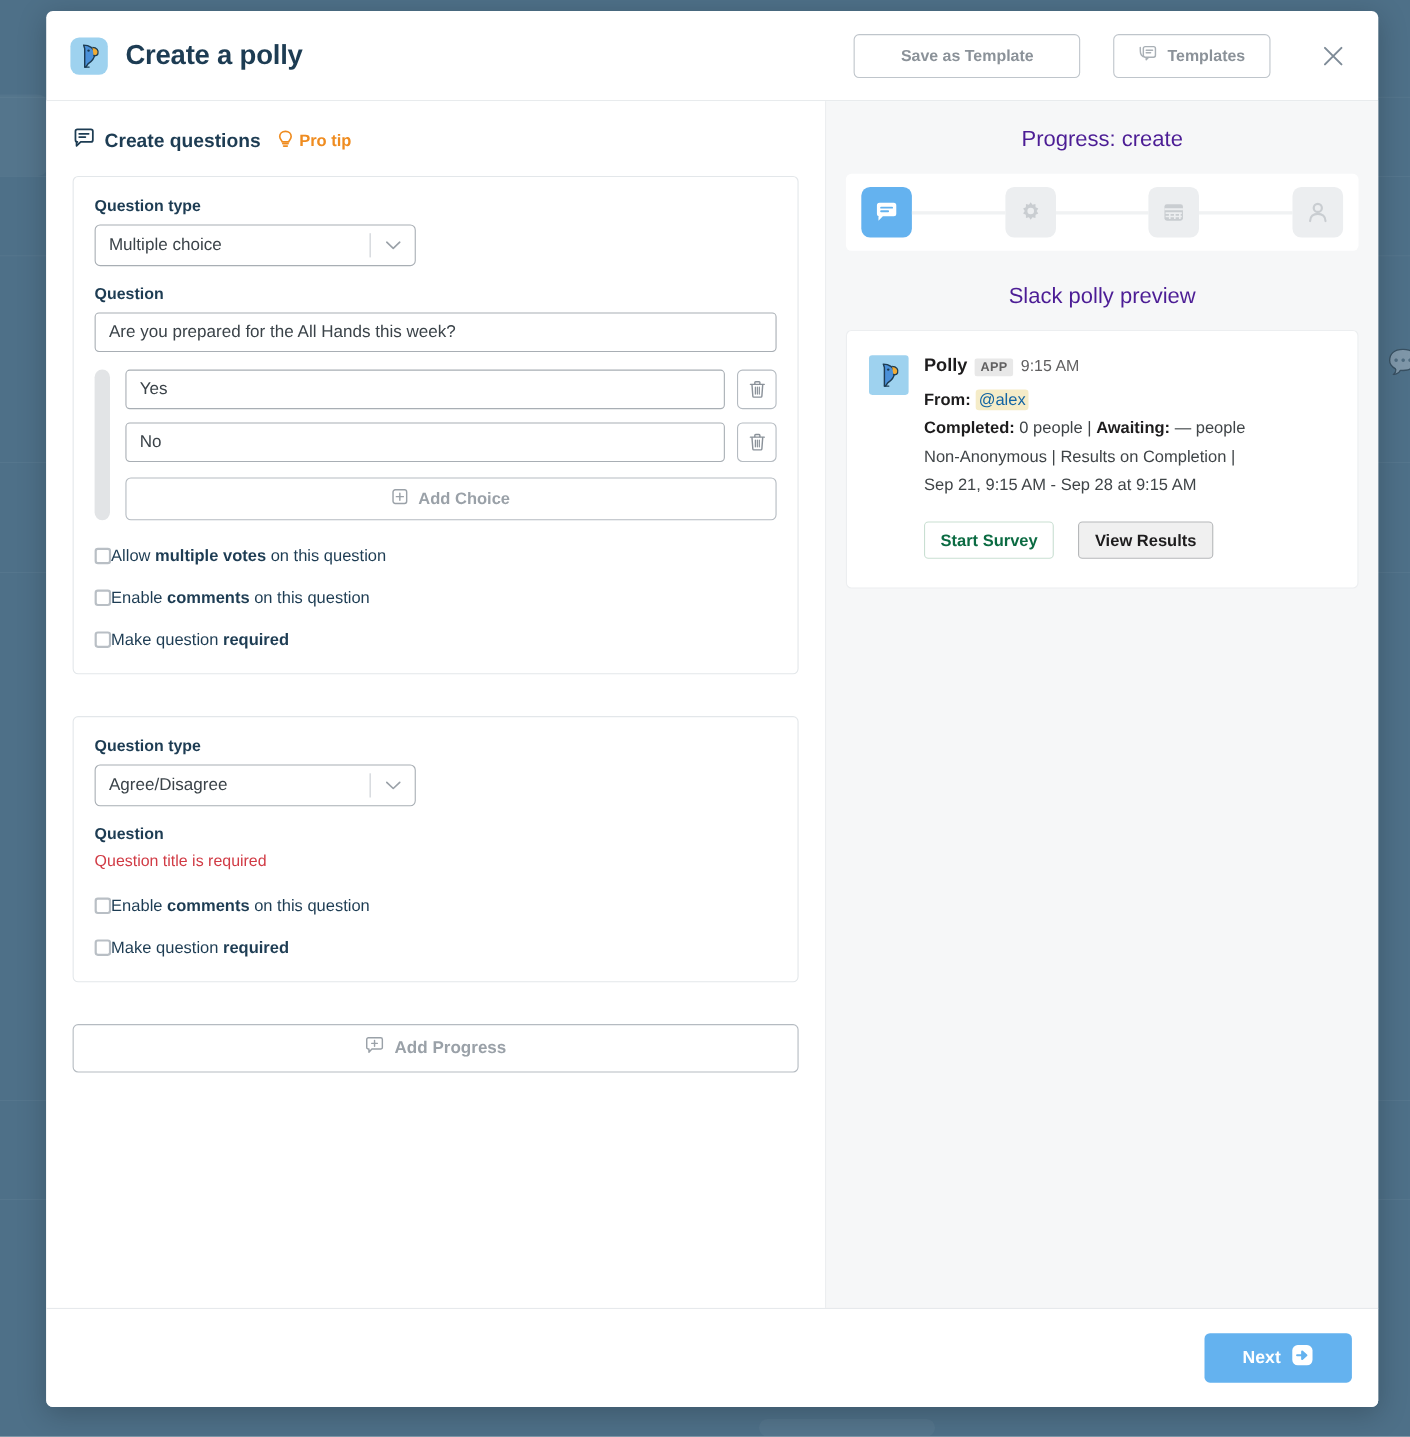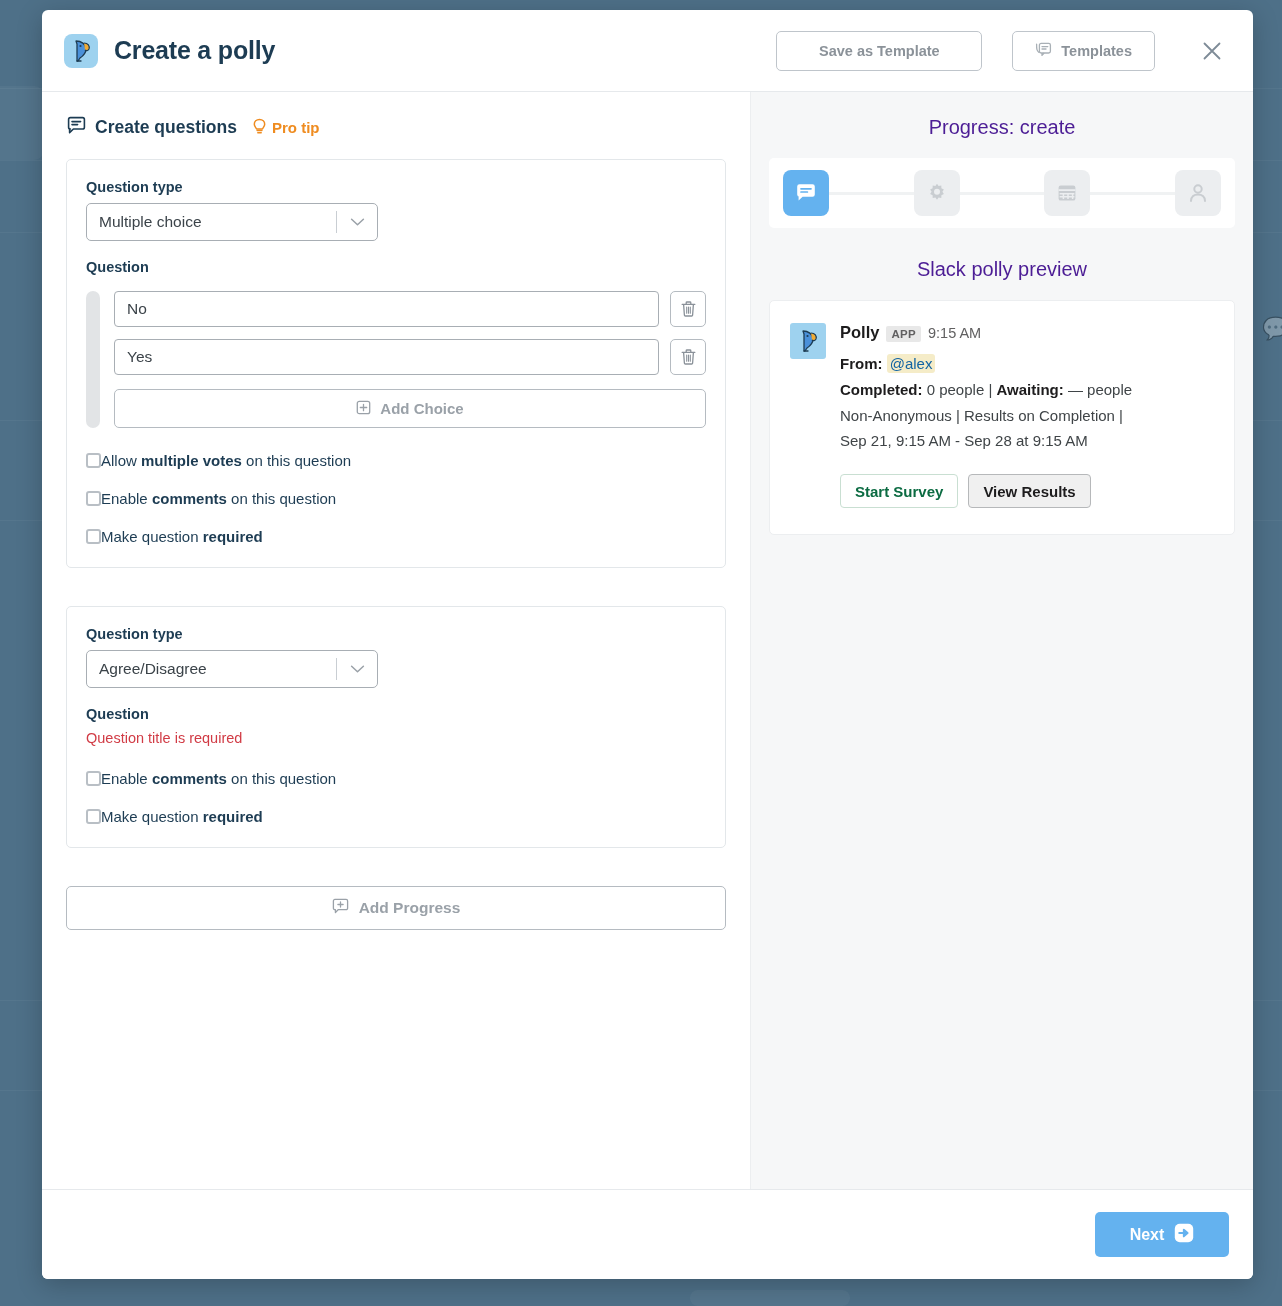--- a/index.html
+++ b/index.html
@@ -423,21 +423,21 @@
   }
   .slack-meta b { color: #1d1c1d; }
   .mention {
     color: #1264a3;
     background: #f5ecc8;
     border-radius: 3px;
     padding: 1px 3px;
   }
   .slack-btns {
     display: flex;
-    gap: 10px;
+    gap: 22px;
     margin-top: 20px;
   }
   .slack-btn {
     height: 34px;
     border-radius: 4px;
     padding: 0 14px;
     font-size: 15px;
     font-weight: bold;
     font-family: "Liberation Sans", sans-serif;
     display: flex;
@@ -565,39 +565,40 @@
           <span class="val">Multiple choice</span>
           <span class="sep"></span>
           <span class="chev">
             <svg width="15" height="10" viewBox="0 0 15 10" aria-hidden="true">
               <path d="M1.6 2.2 L7.5 7.8 L13.4 2.2" fill="none" stroke="currentColor" stroke-width="1.5" stroke-linecap="round" stroke-linejoin="round"></path>
             </svg>
           </span>
         </div>
 
         <div class="field-label">Question</div>
+        <input class="text-input" type="text" value="Are you prepared for the All Hands this week?" style="">
 
         <div class="choices-wrap">
           <div class="drag-rail"></div>
           <div class="choices-list">
 
             <div class="choice-row">
-              <input class="choice-input" type="text" value="No" style="">
+              <input class="choice-input" type="text" value="Yes" style="">
               <div class="trash-btn">
                 <svg width="17" height="18" viewBox="0 0 17 18" aria-hidden="true">
                   <path d="M2.2 4.4 H14.8" stroke="currentColor" stroke-width="1.3" stroke-linecap="round"></path>
                   <path d="M6.2 4.4 V2.8 A0.8 0.8 0 0 1 7 2 H10 A0.8 0.8 0 0 1 10.8 2.8 V4.4" fill="none" stroke="currentColor" stroke-width="1.3"></path>
                   <path d="M3.6 4.4 L4.4 15.2 A0.9 0.9 0 0 0 5.3 16 H11.7 A0.9 0.9 0 0 0 12.6 15.2 L13.4 4.4" fill="none" stroke="currentColor" stroke-width="1.3" stroke-linejoin="round"></path>
                   <path d="M6.7 7 V13.2 M8.5 7 V13.2 M10.3 7 V13.2" stroke="currentColor" stroke-width="1.1" stroke-linecap="round"></path>
                 </svg>
               </div>
             </div>
 
             <div class="choice-row">
-              <input class="choice-input" type="text" value="Yes" style="">
+              <input class="choice-input" type="text" value="No" style="">
               <div class="trash-btn">
                 <svg width="17" height="18" viewBox="0 0 17 18" aria-hidden="true">
                   <path d="M2.2 4.4 H14.8" stroke="currentColor" stroke-width="1.3" stroke-linecap="round"></path>
                   <path d="M6.2 4.4 V2.8 A0.8 0.8 0 0 1 7 2 H10 A0.8 0.8 0 0 1 10.8 2.8 V4.4" fill="none" stroke="currentColor" stroke-width="1.3"></path>
                   <path d="M3.6 4.4 L4.4 15.2 A0.9 0.9 0 0 0 5.3 16 H11.7 A0.9 0.9 0 0 0 12.6 15.2 L13.4 4.4" fill="none" stroke="currentColor" stroke-width="1.3" stroke-linejoin="round"></path>
                   <path d="M6.7 7 V13.2 M8.5 7 V13.2 M10.3 7 V13.2" stroke="currentColor" stroke-width="1.1" stroke-linecap="round"></path>
                 </svg>
               </div>
             </div>
 

